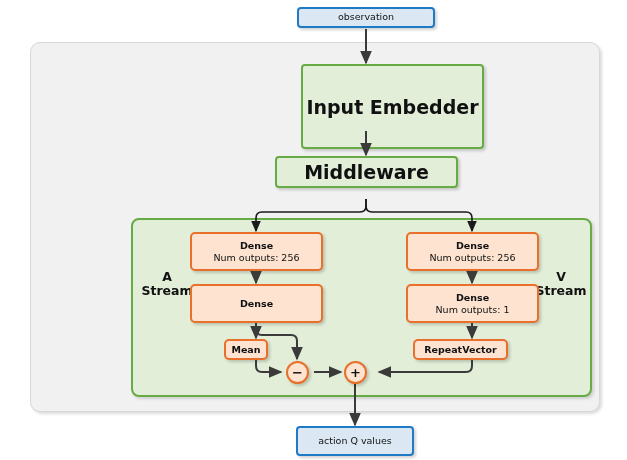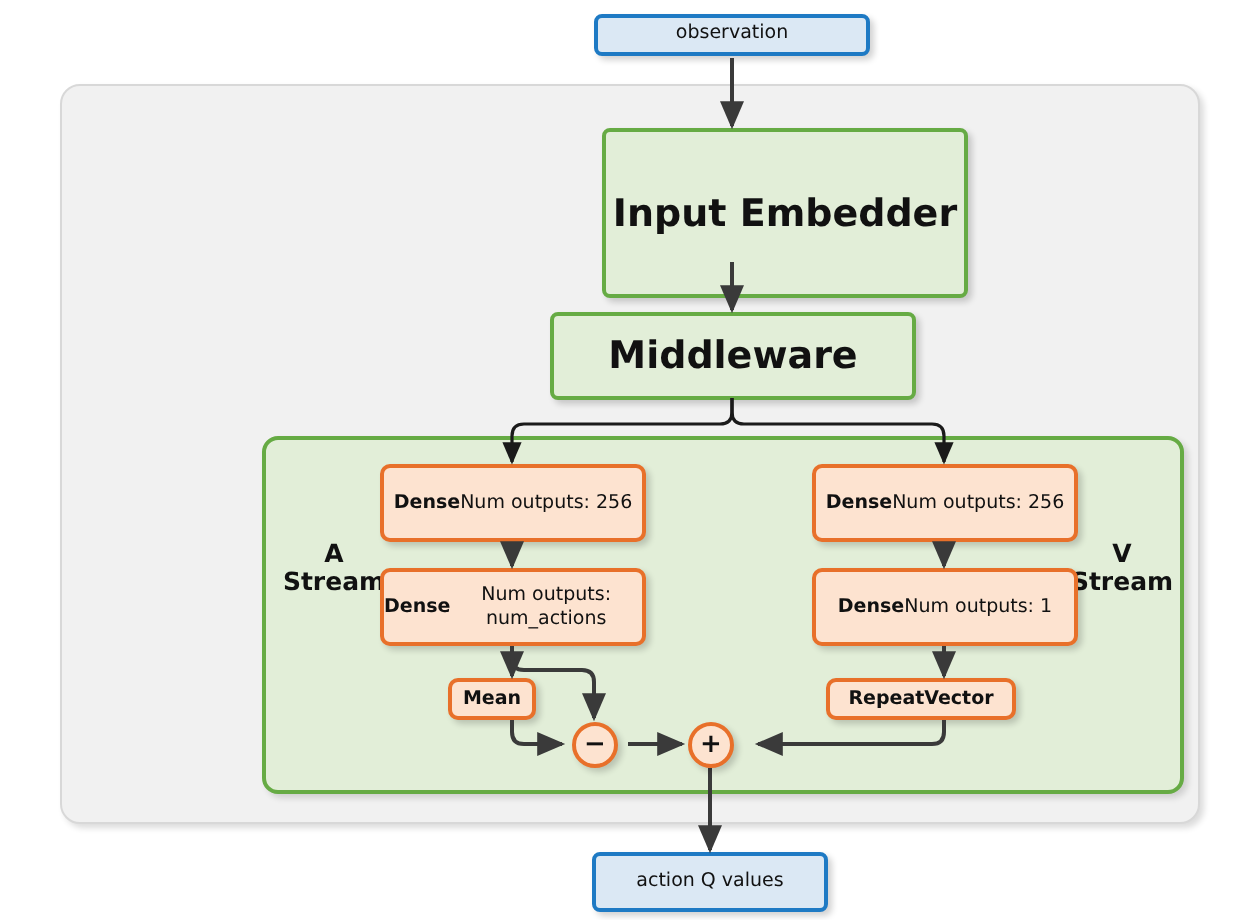--- a/index.html
+++ b/index.html
@@ -79,21 +79,21 @@
 
   
   .op-box {
     position: absolute;
     background: #fde3d0;
     border: 2px solid #e8702a;
     border-radius: 5px;
     box-shadow: 2px 2px 3px rgba(0,0,0,0.18);
     box-sizing: border-box;
     display: flex;
-    flex-direction: row;
+    flex-direction: column;
     align-items: center;
     justify-content: center;
     color: #111111;
     text-align: center;
     line-height: 1.25;
   }
   .op-title {
     font-size: 9.5px;
     font-weight: bold;
   }
@@ -213,39 +213,38 @@
   </svg>
 
   <div class="io-box" style="left:297px; top:7px; width:138px; height:21px;">
     <span>observation</span>
   </div>
 
   <div class="green-box" style="left:288px; top:64px; width:183px; height:85px;margin-left:13px;">
     <span>Input Embedder</span>
   </div>
 
-  <div class="green-box" style="left:275px; top:156px; width:183px; height:44px;">
+  <div class="green-box" style="left:275px; top:156px; width:183px; height:32px;">
     <span>Middleware</span>
   </div>
 
 
   <div class="label label-stream" style="left:140px; top:270px; width:54px;">A
 Stream</div>
 
   <div class="label label-stream" style="left:534px; top:270px; width:54px;">V
 Stream</div>
 
   <div class="op-box" style="left:190px; top:232px; width:133px; height:39px;">
     <div class="op-title">Dense</div>
     <div class="op-sub">Num outputs: 256</div>
   </div>
 
   <div class="op-box" style="left:190px; top:284px; width:133px; height:39px;">
     <div class="op-title">Dense</div>
-    <div class="op-sub">Num outputs: num_actions</div>
   </div>
 
   <div class="op-box single" style="left:224px; top:339px; width:44px; height:21px;">
     <div class="op-title">Mean</div>
   </div>
 
   <div class="op-circle" style="left:286px; top:361px;">
     <span>−</span>
   </div>
 

